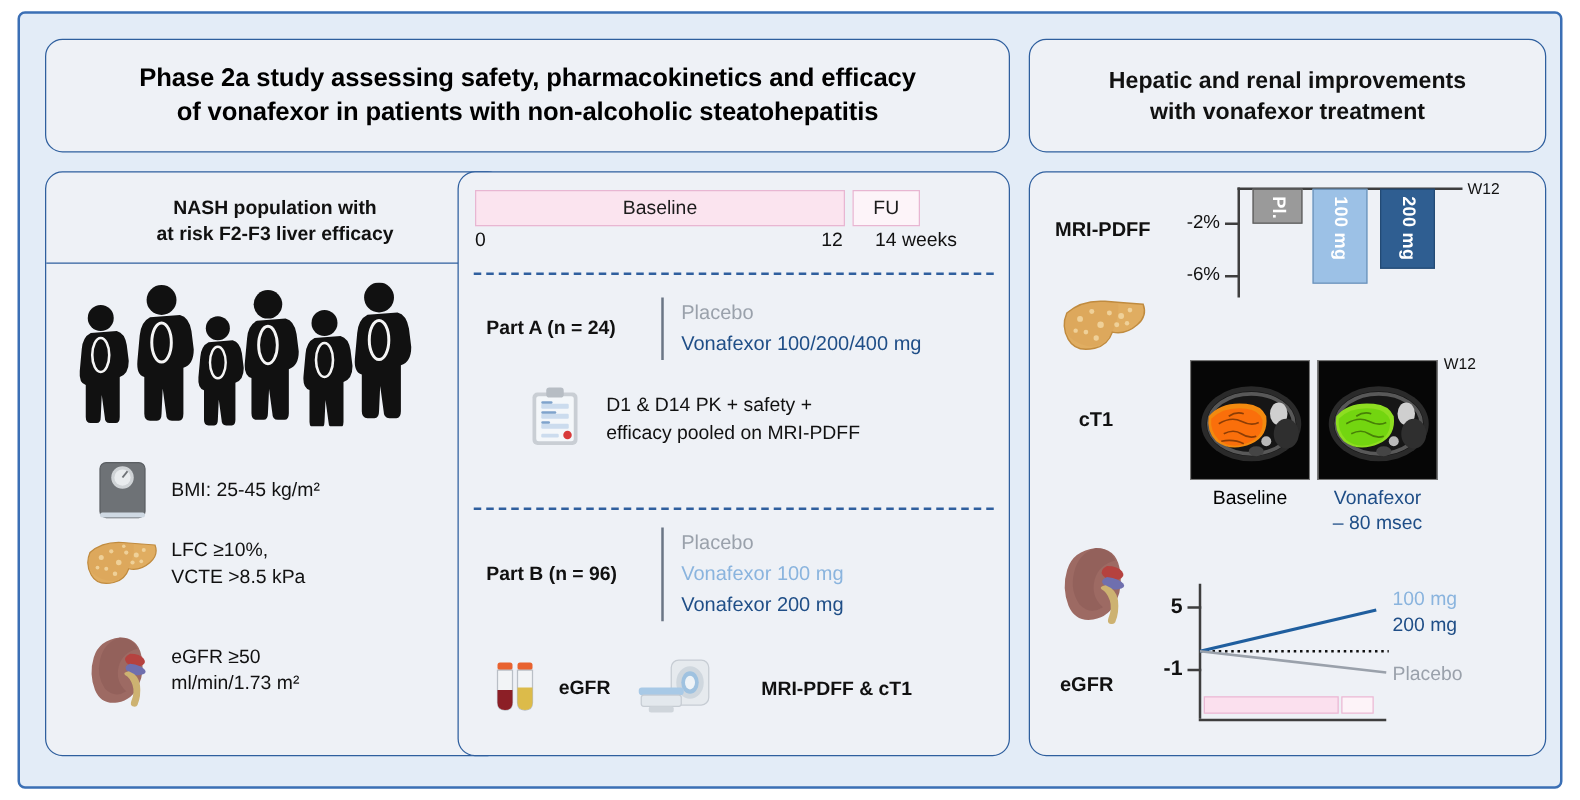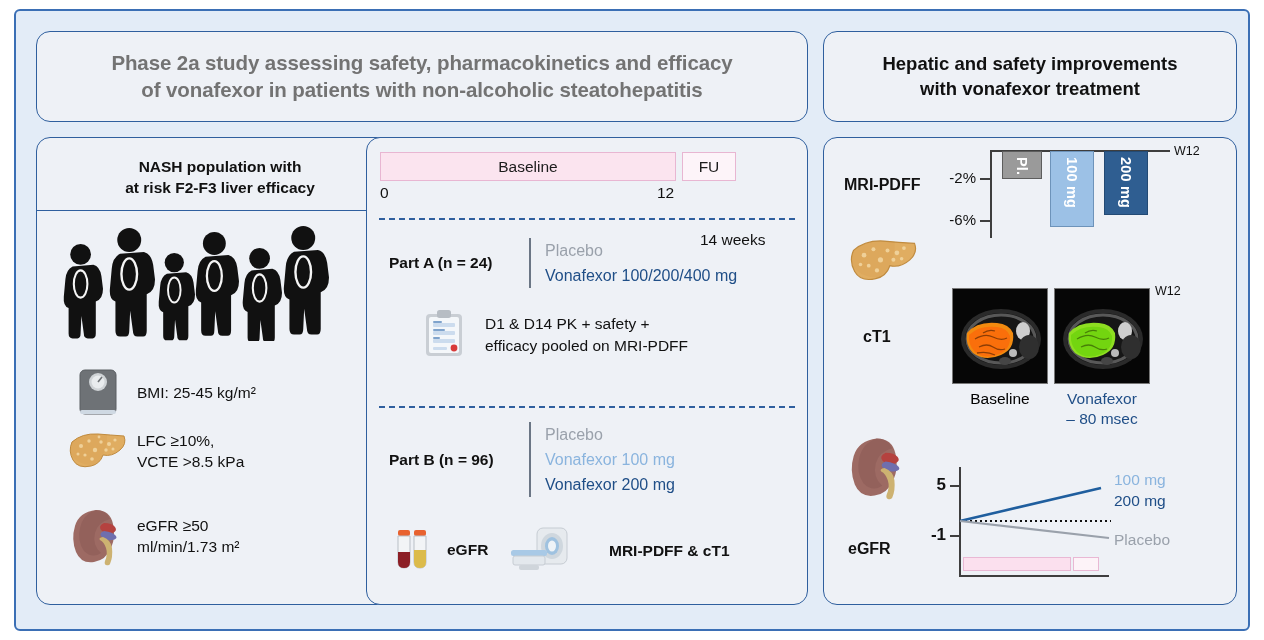--- a/index.html
+++ b/index.html
@@ -28,21 +28,21 @@
     border: 1.6px solid #2f5f9e;
     border-radius: 14px;
   }
   
   #title-card { left: 36px; top: 31px; width: 772px; height: 91px; }
   #title-card .t {
     text-align: center;
     font-weight: bold;
     font-size: 20.5px;
     line-height: 27px;
-    color: #737373;
+    color: #000000;
     padding-top: 17px;
     letter-spacing: -0.1px;
   }
   #right-title-card { left: 823px; top: 31px; width: 414px; height: 91px; }
   #right-title-card .t {
     text-align: center;
     font-weight: bold;
     font-size: 18.5px;
     line-height: 25px;
     color: #111111;
@@ -140,21 +140,21 @@
 
   <div class="card" id="title-card">
     <div class="t">
       <div>Phase 2a study assessing safety, pharmacokinetics and efficacy</div>
       <div>of vonafexor in patients with non-alcoholic steatohepatitis</div>
     </div>
   </div>
 
   <div class="card" id="right-title-card">
     <div class="t">
-      <div>Hepatic and safety improvements</div>
+      <div>Hepatic and renal improvements</div>
       <div>with vonafexor treatment</div>
     </div>
   </div>
 
   <div class="card" id="pop-card">
     <div class="hdr">
       <div>NASH population with</div>
       <div>at risk F2-F3 liver efficacy</div>
     </div>
     <div class="hrule" style="top:72px;"></div>
@@ -266,21 +266,21 @@
           <span>Baseline</span>
         </div>
         <div class="tl-gap"></div>
         <div class="tl-fu">
           <span>FU</span>
         </div>
       </div>
       <div class="tl-axis">
         <span style="left:0;">0</span>
         <span style="left:277px;">12</span>
-        <span style="left:320px;margin-top:47px;">14 weeks</span>
+        <span style="left:320px;">14 weeks</span>
       </div>
     </div>
 
     <div class="dashdiv" style="top:80px;"></div>
 
     <div class="part-row" style="left:22px; top:100px;">
       <div class="part-label">Part A (n = 24)</div>
       <div class="part-arms">
         <div class="arm placebo">Placebo</div>
         <div class="arm dmix">Vonafexor 100/200/400 mg</div>

